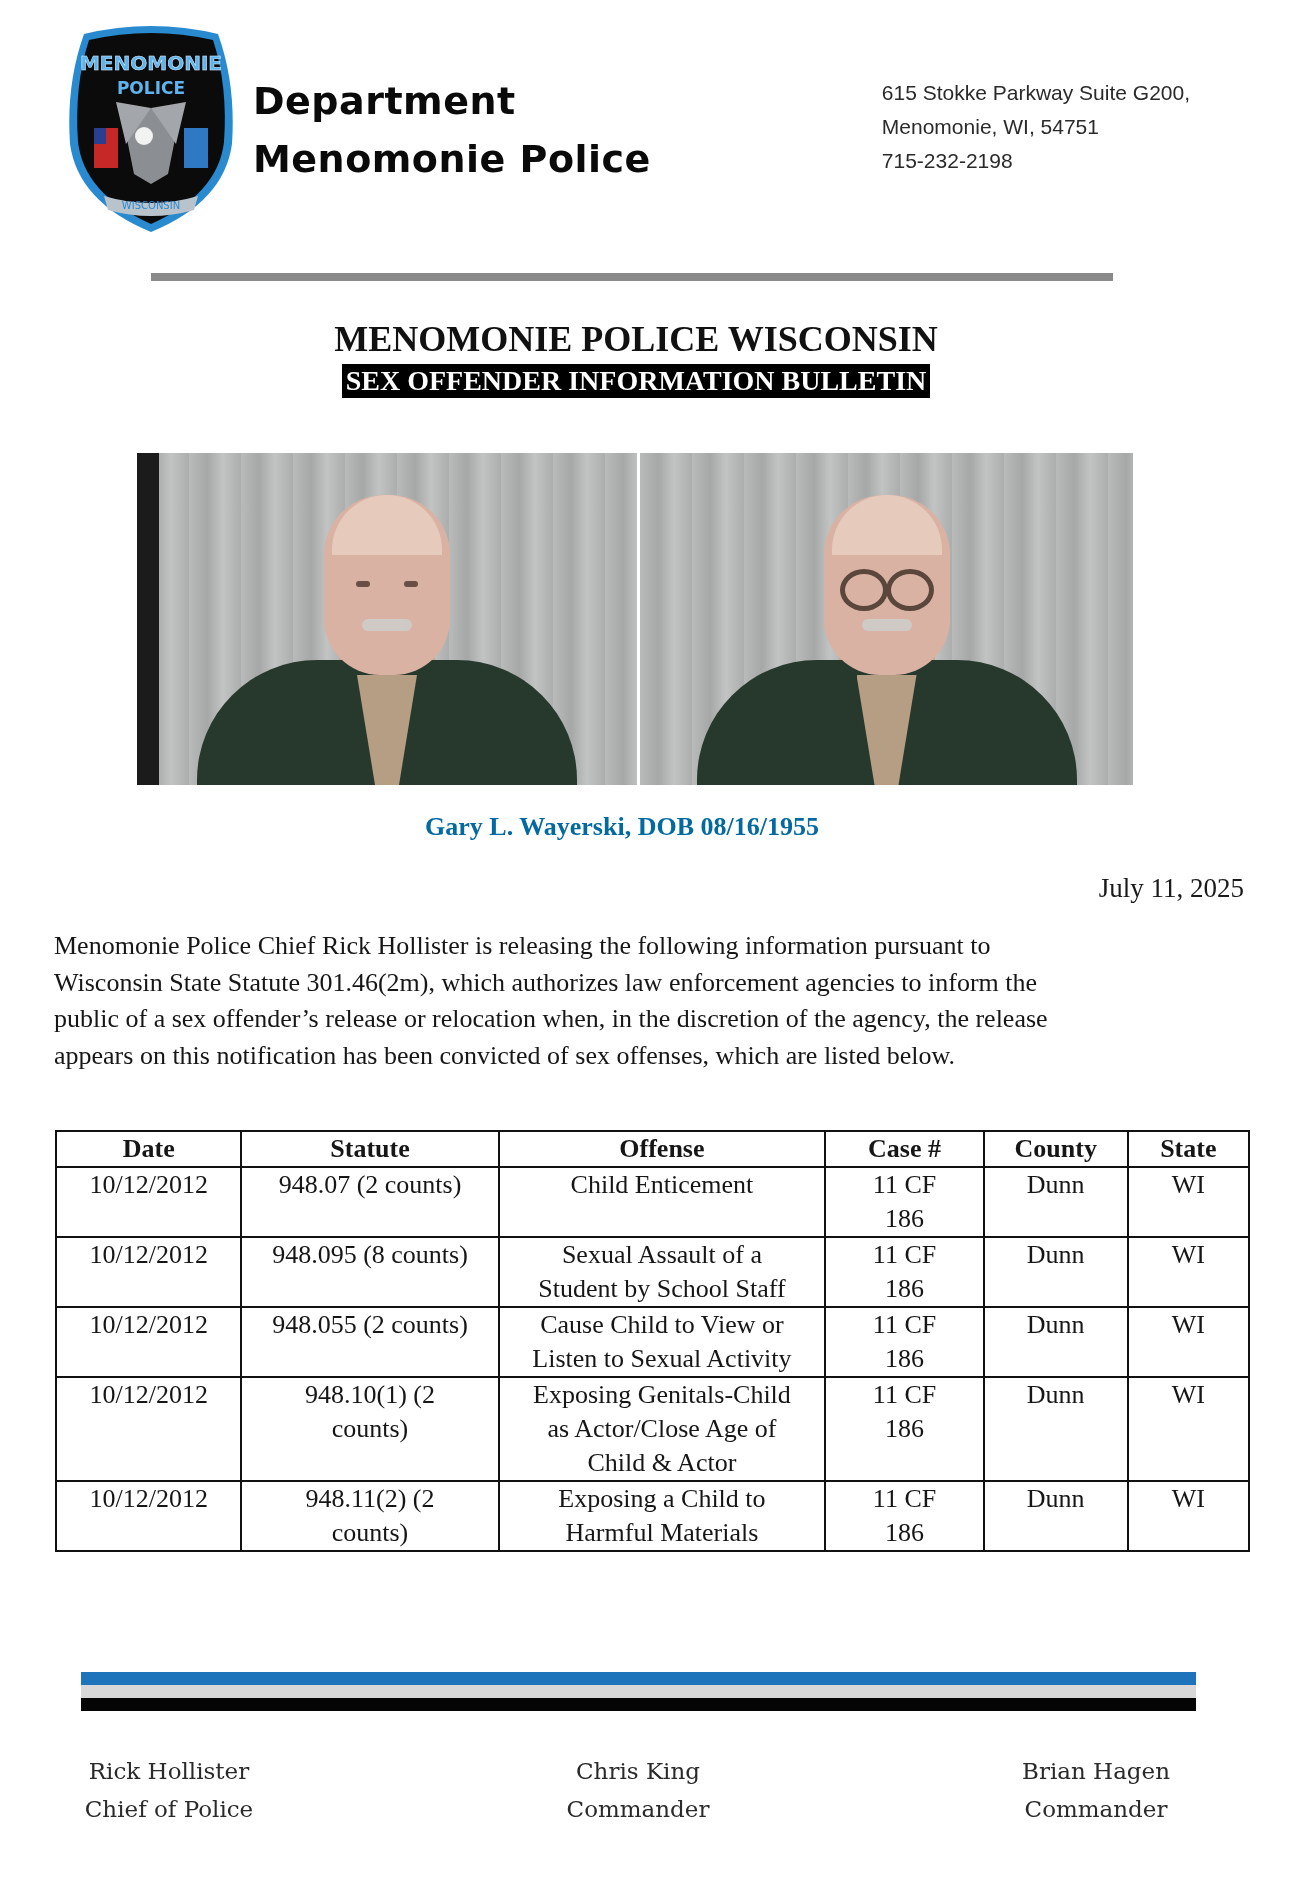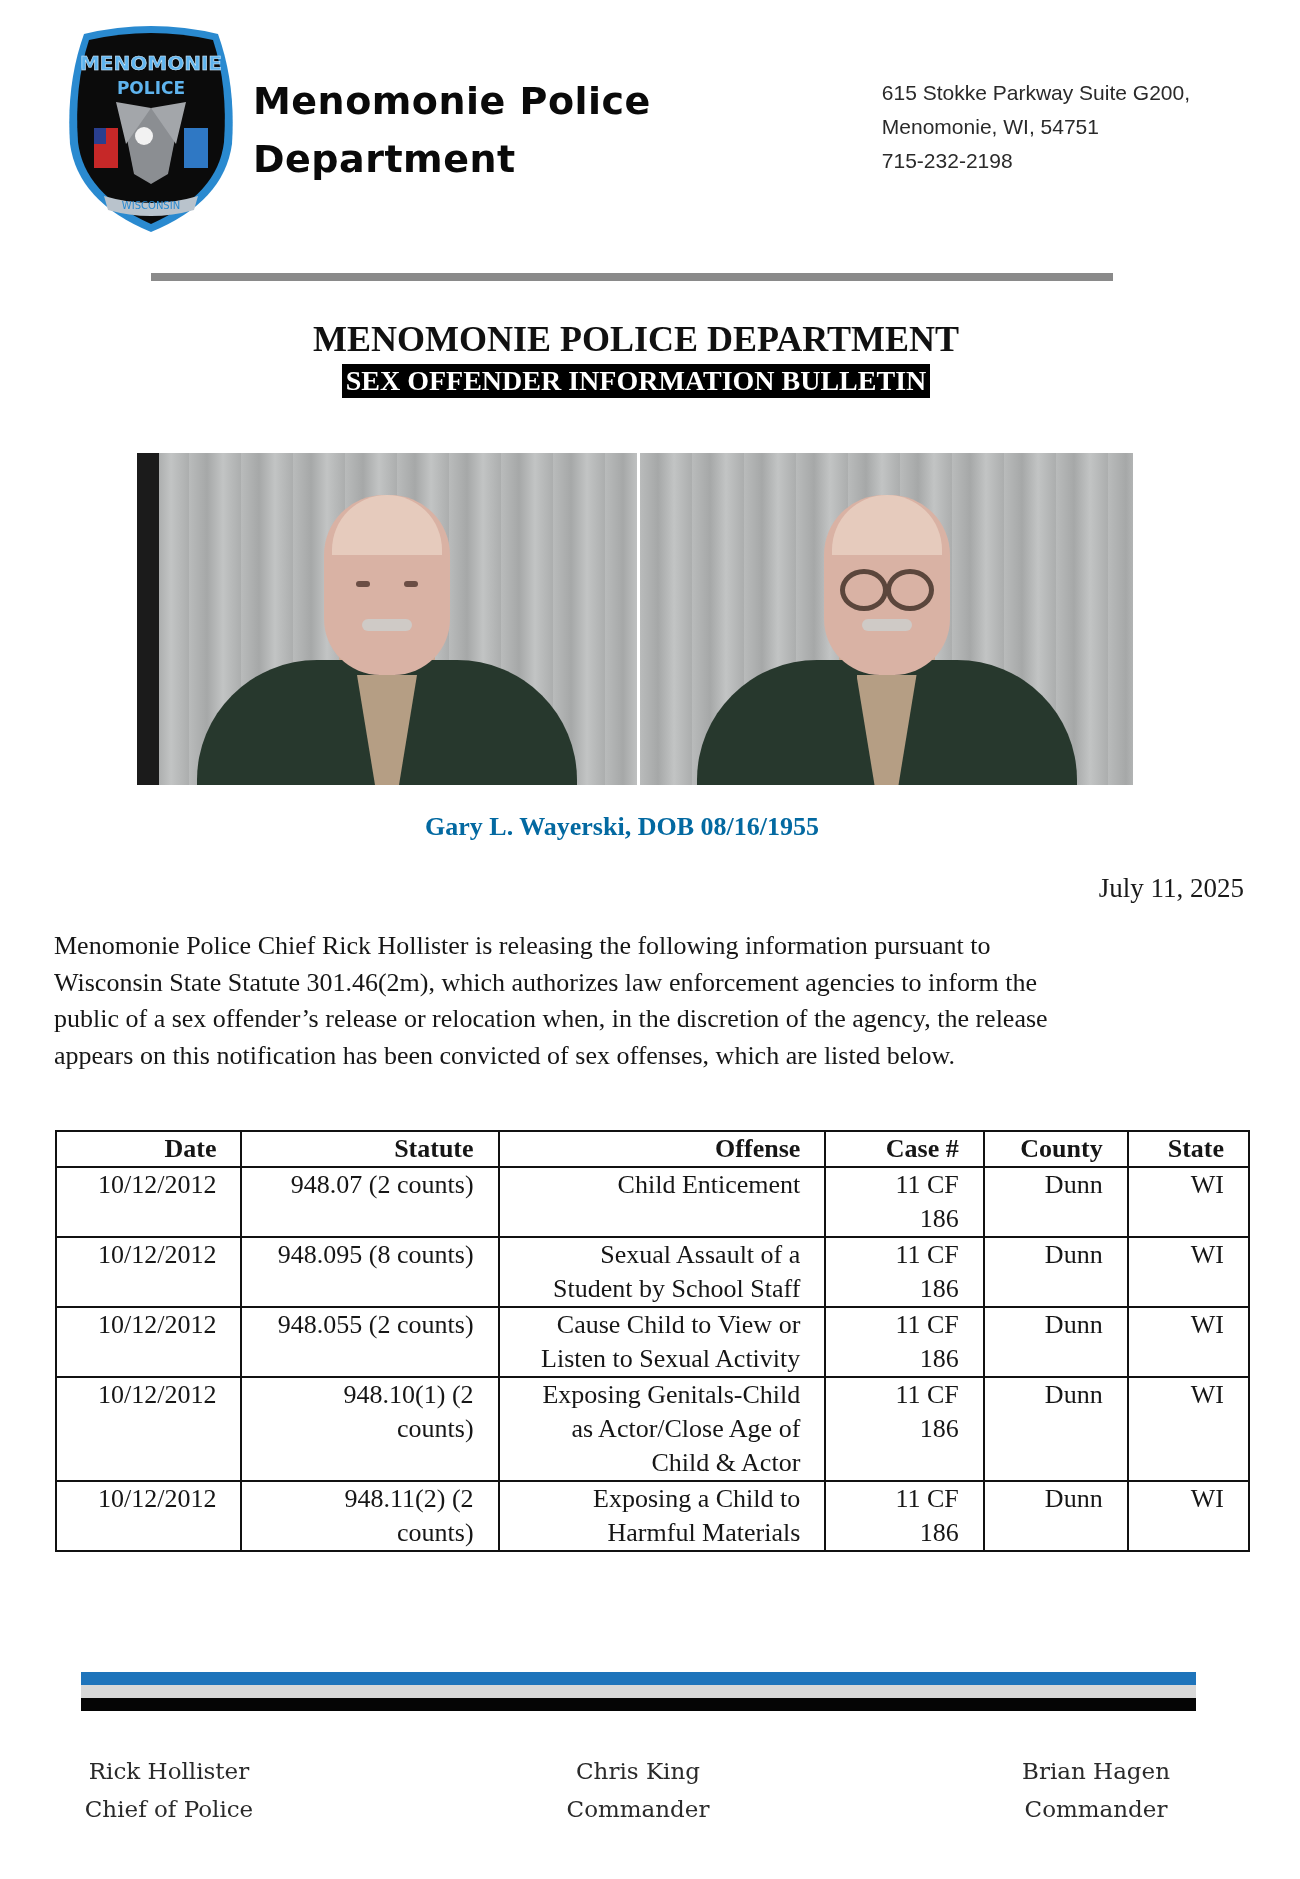--- a/index.html
+++ b/index.html
@@ -38,21 +38,21 @@
   
   .name-line { left: 0; width: 1244px; top: 812px; text-align: center; font-family: "Liberation Serif", serif; font-weight: bold; font-size: 26px; color: #0369a1; }
   .date-line { left: 0; width: 1244px; top: 873px; text-align: right; font-family: "Liberation Serif", serif; font-size: 27px; color: #1a1a1a; }
 
   
   .intro { left: 54px; top: 928px; width: 1200px; font-family: "Liberation Serif", serif; font-size: 26px; line-height: 36.6px; color: #161616; }
   .intro span { display: block; white-space: nowrap; }
 
   
   .offense-table { left: 55px; top: 1130px; width: 1195px; border-collapse: collapse; font-family: "Liberation Serif", serif; font-size: 26px; line-height: 34px; color: #161616; }
-  .offense-table th, .offense-table td { border: 2px solid #111; text-align: right; vertical-align: top; padding: 0 24px; }
+  .offense-table th, .offense-table td { border: 2px solid #111; text-align: center; vertical-align: top; padding: 0 24px; }
   .offense-table th { font-weight: bold; }
   .c1 { width: 143px; } .c2 { width: 254px; } .c3 { width: 344px; } .c4 { width: 133px; } .c5 { width: 99px; margin-left: 36px; } .c6 { width: 78px; }
 
   
   .stripe { left: 81px; width: 1115px; }
   .stripe.blue { top: 1672px; height: 13px; background: #1e74bb; }
   .stripe.gray { top: 1685px; height: 13px; background: #d8d8d8; }
   .stripe.black { top: 1698px; height: 13px; background: #050505; }
   .sig { top: 1752px; font-family: "DejaVu Serif", serif; font-size: 23px; line-height: 38px; color: #2a2a2a; text-align: center; }
   .sig1 { left: 74px; width: 190px; }
@@ -73,33 +73,33 @@
     <circle cx="80" cy="112" r="9" fill="#f2f2f2"></circle>
   </g>
   <rect x="30" y="104" width="24" height="40" fill="#c62828"></rect>
   <rect x="30" y="104" width="12" height="16" fill="#2a3f8f"></rect>
   <rect x="120" y="104" width="24" height="40" fill="#2f78c4"></rect>
   <path d="M40 172 Q87 186 134 172 L130 186 Q87 198 44 186 Z" fill="#b9c3cc"></path>
   <text x="87" y="185" text-anchor="middle" font-family="DejaVu Sans, sans-serif" font-size="10" fill="#2a8ad0">WISCONSIN</text>
 </svg>
 
 <div class="abs org-name">
+  <div>Department</div>
   <div>Menomonie Police</div>
-  <div>Department</div>
 </div>
 
 <div class="abs address">
   <div>615 Stokke Parkway Suite G200,</div>
   <div>Menomonie, WI, 54751</div>
   <div>715-232-2198</div>
 </div>
 
 <div class="abs rule-top"></div>
 
-<div class="abs dept-title">MENOMONIE POLICE DEPARTMENT</div>
+<div class="abs dept-title">MENOMONIE POLICE WISCONSIN</div>
 <div class="abs bulletin-wrap">
   <span class="bulletin">SEX OFFENDER INFORMATION BULLETIN</span>
 </div>
 
 <div class="abs photo photo1">
   <div class="curtain"></div>
   <div class="edge"></div>
   <div class="neck"></div>
   <div class="shirt"></div>
   <div class="tee"></div>

